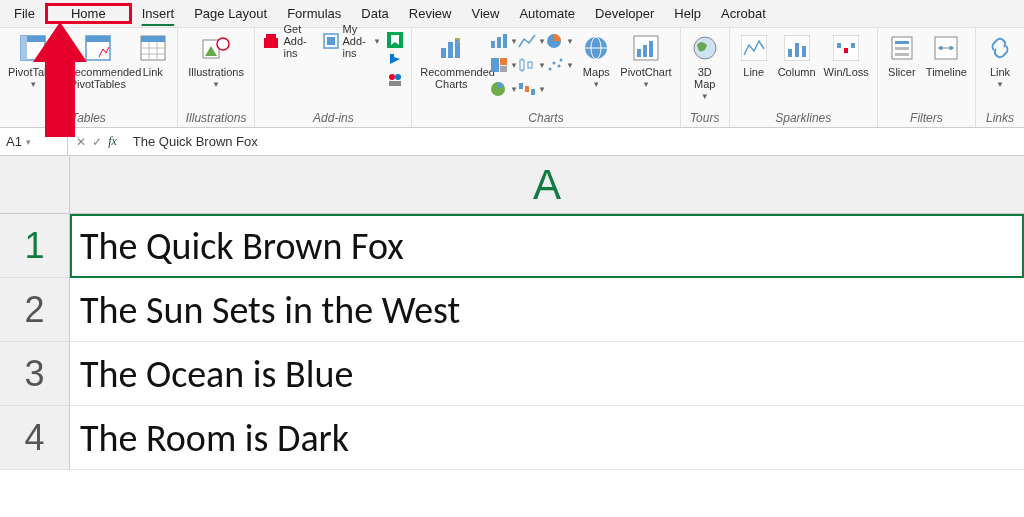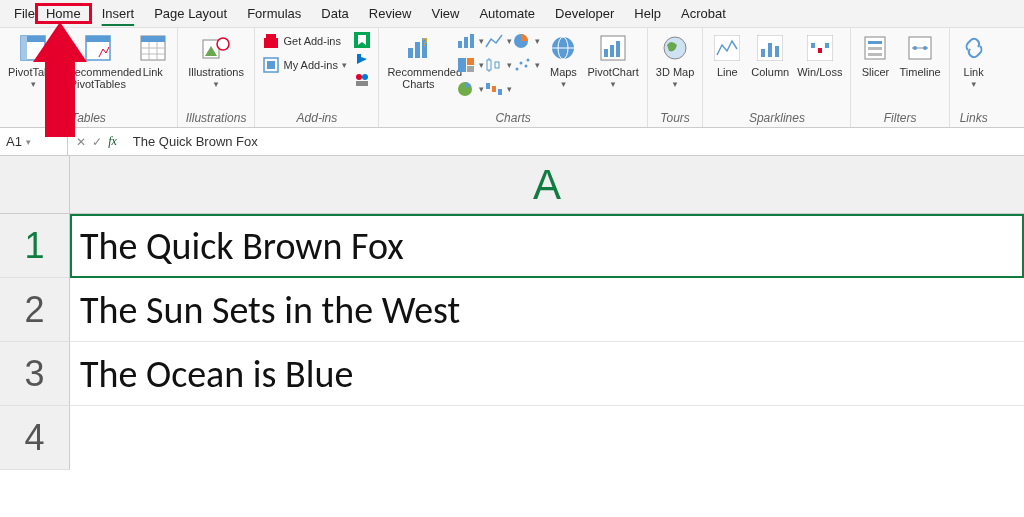--- a/index.html
+++ b/index.html
@@ -1,23 +1,23 @@
 <!DOCTYPE html>
 <html><head>
 <meta charset="utf-8">
 <style>
   * { box-sizing: border-box; margin: 0; padding: 0; font-family: "Segoe UI", Arial, sans-serif; }
   body { width: 1024px; height: 517px; background: #fff; overflow: hidden; }
 
   
   .menubar { display: flex; align-items: center; height: 28px; background: #f3f3f3; border-bottom: 1px solid #e0e0e0; padding-left: 10px; font-size: 13px; color: #222; }
   .menubar .tab { padding: 3px 10px; cursor: pointer; }
-  .menubar .tab.file { padding-left: 4px; padding-right: 0; }
+  .menubar .tab.file { padding-left: 4px; padding-right: 10px; }
   .menubar .tab.active { text-decoration: underline; text-decoration-color: #107c41; text-underline-offset: 6px; text-decoration-thickness: 2px; }
-  .menubar .tab.home-box { border: 3px solid #e4002b; padding: 0 8px; background: #f3f3f3; }
+  .menubar .tab.home-box { border: 3px solid #e4002b; padding: 0 23px; background: #f3f3f3; }
 
   
   .ribbon { display: flex; height: 100px; background: #f9f9f9; border-bottom: 1px solid #ccc; font-size: 11px; color: #333; }
   .group { display: flex; flex-direction: column; align-items: center; justify-content: space-between; padding: 4px 8px 2px 8px; border-right: 1px solid #e0e0e0; }
   .group-label { font-size: 12px; color: #666; margin-top: auto; padding-top: 2px; font-style: italic; }
   .group-body { display: flex; align-items: flex-start; gap: 8px; height: 78px; }
   .rb-btn { display: flex; flex-direction: column; align-items: center; justify-content: flex-start; gap: 2px; cursor: pointer; text-align: center; line-height: 1.1; font-size: 11px; color: #333; }
   .rb-btn .ic { width: 32px; height: 32px; display: flex; align-items: center; justify-content: center; }
   .rb-btn .lbl { max-width: 62px; }
   .mini { font-size: 11px; display: flex; align-items: center; gap: 4px; cursor: pointer; height: 18px; }
@@ -122,21 +122,21 @@
         </span>
         <span class="lbl">Illustrations</span>
         <span class="dd-below">▾</span>
       </div>
     </div>
     <div class="group-label">Illustrations</div>
   </div>
 
   <div class="group">
     <div class="group-body">
-      <div style="display:flex;flex-direction:column;gap:6px;justify-content:center;">
+      <div style="display:flex;flex-direction:row;gap:6px;justify-content:center;">
         <div class="mini">
           <span>
               <svg width="16" height="16">
                 <rect x="1" y="5" width="14" height="10" fill="#e4002b"></rect>
                 <rect x="3" y="1" width="10" height="5" fill="#e4002b"></rect>
               </svg>
             </span>
           <span>Get Add-ins</span>
         </div>
         <div class="mini dd">
@@ -384,18 +384,19 @@
   <div class="rowhead sel">1</div>
   <div class="cell selected">The Quick Brown Fox</div>
 
   <div class="rowhead norm">2</div>
   <div class="cell">The Sun Sets in the West</div>
 
   <div class="rowhead norm">3</div>
   <div class="cell">The Ocean is Blue</div>
 
   <div class="rowhead norm">4</div>
+  <div class="cell">The Room is Dark</div>
 </div>
 
 <div class="arrow-annot">
   <div class="head"></div>
   <div class="shaft"></div>
 </div>
 
 </body></html>

